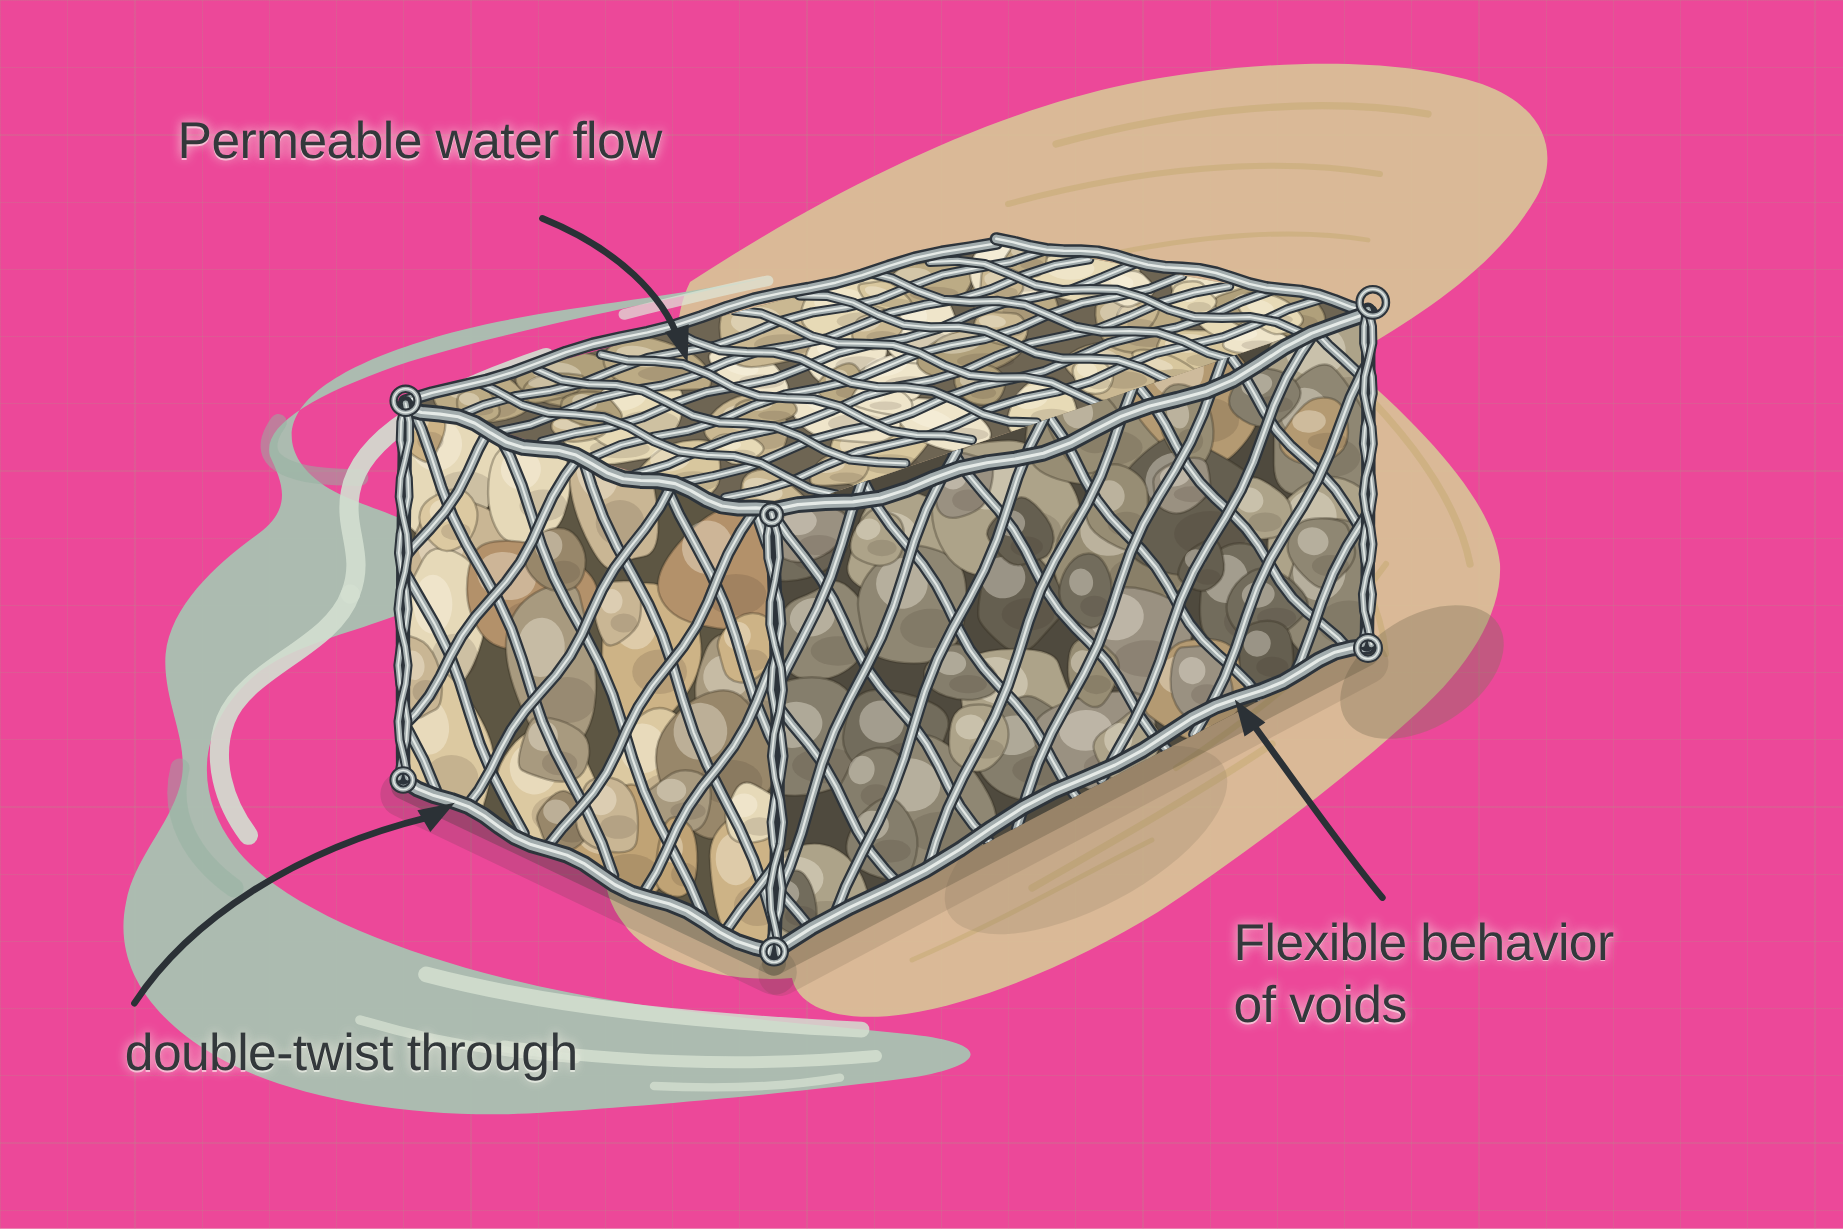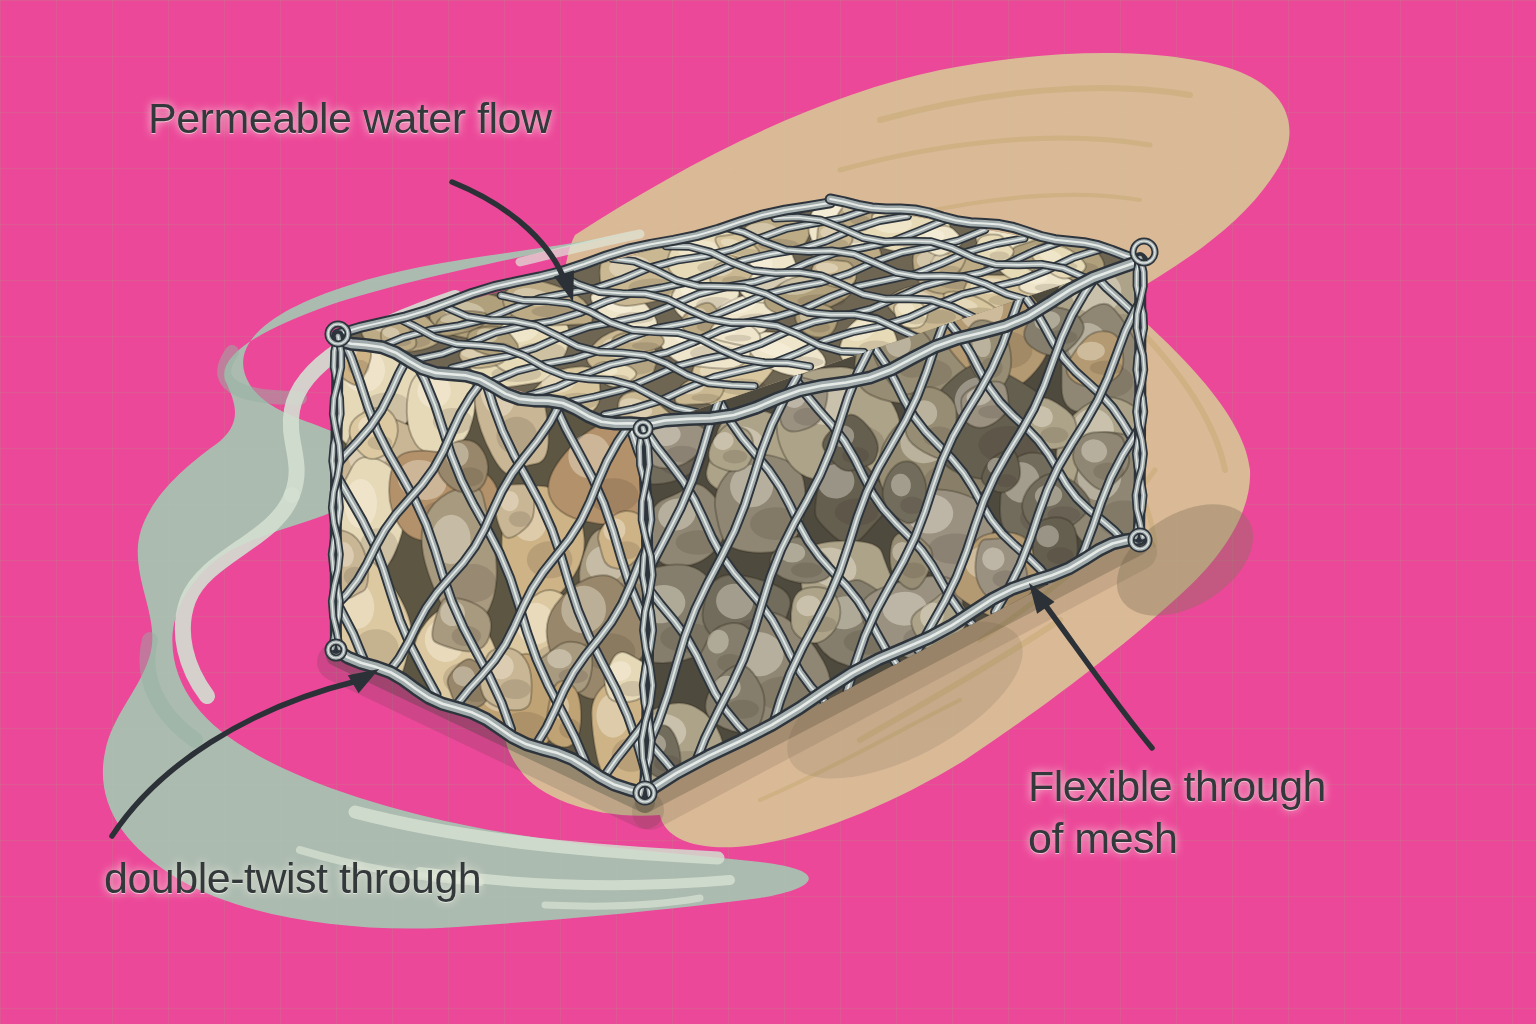--- a/index.html
+++ b/index.html
@@ -824,16 +824,16 @@
 
   <div class="label" style="left:148px;top:92px;">
     <span>Permeable water flow</span>
   </div>
 
   <div class="label" style="left:104px;top:852px;">
     <span>double-twist through</span>
   </div>
 
   <div class="label" style="left:1028px;top:760px;">
-    <span>Flexible through</span>
-    <span>of mesh</span>
+    <span>Flexible behavior</span>
+    <span>of voids</span>
   </div>
 </div>
 
 </body></html>

